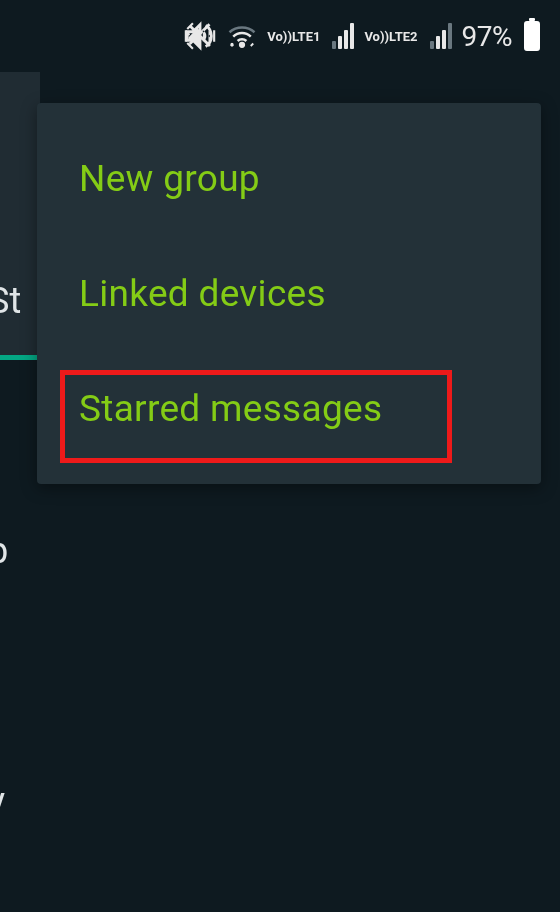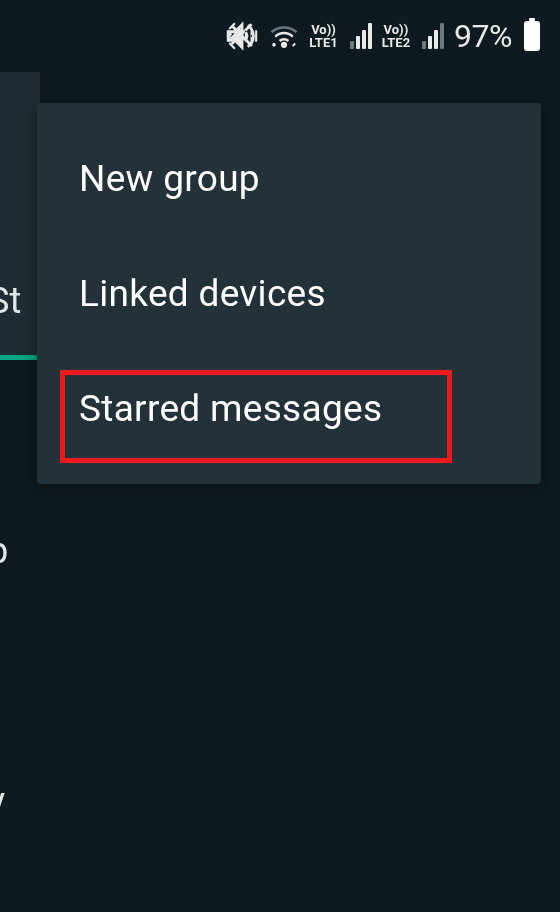--- a/index.html
+++ b/index.html
@@ -26,21 +26,21 @@
       justify-content: flex-end;
       padding-right: 20px;
       gap: 10px;
       color: #e8e8e8;
     }
     .status-icon {
       display: inline-flex;
       align-items: center;
     }
     .battery-text {
-      font-size: 32px;
+      font-size: 28px;
       font-weight: 400;
       letter-spacing: -0.5px;
     }
     .battery-icon {
       width: 16px;
       height: 30px;
       border: 2px solid #fff;
       border-radius: 3px;
       background: #fff;
       position: relative;
@@ -105,41 +105,41 @@
       top: 103px;
       left: 37px;
       width: 504px;
       background: #233138;
       box-shadow: 0 4px 16px rgba(0,0,0,0.4);
       border-radius: 4px;
       padding: 18px 0;
     }
     .menu-item {
       padding: 36px 42px;
-      color: #ffffff;
+      color: #84cc16;
       font-size: 37px;
       font-weight: 400;
       letter-spacing: 0.3px;
       cursor: pointer;
       position: relative;
     }
     .highlight-box {
       position: absolute;
       border: 5px solid #ee1a1a;
       pointer-events: none;
       top: 370px;
       left: 60px;
       width: 392px;
       height: 93px;
     }
     .vibrate-icon svg { width: 34px; height: 34px; }
     .wifi-icon svg { width: 30px; height: 26px; }
     .lte-block {
       display: flex;
-      flex-direction: column;
+      flex-direction: row;
       align-items: center;
       font-size: 13px;
       font-weight: bold;
       line-height: 1;
       color: #e8e8e8;
     }
     .lte-vo { font-size: 13px; }
     .signal-bars {
       display: inline-flex;
       align-items: flex-end;

